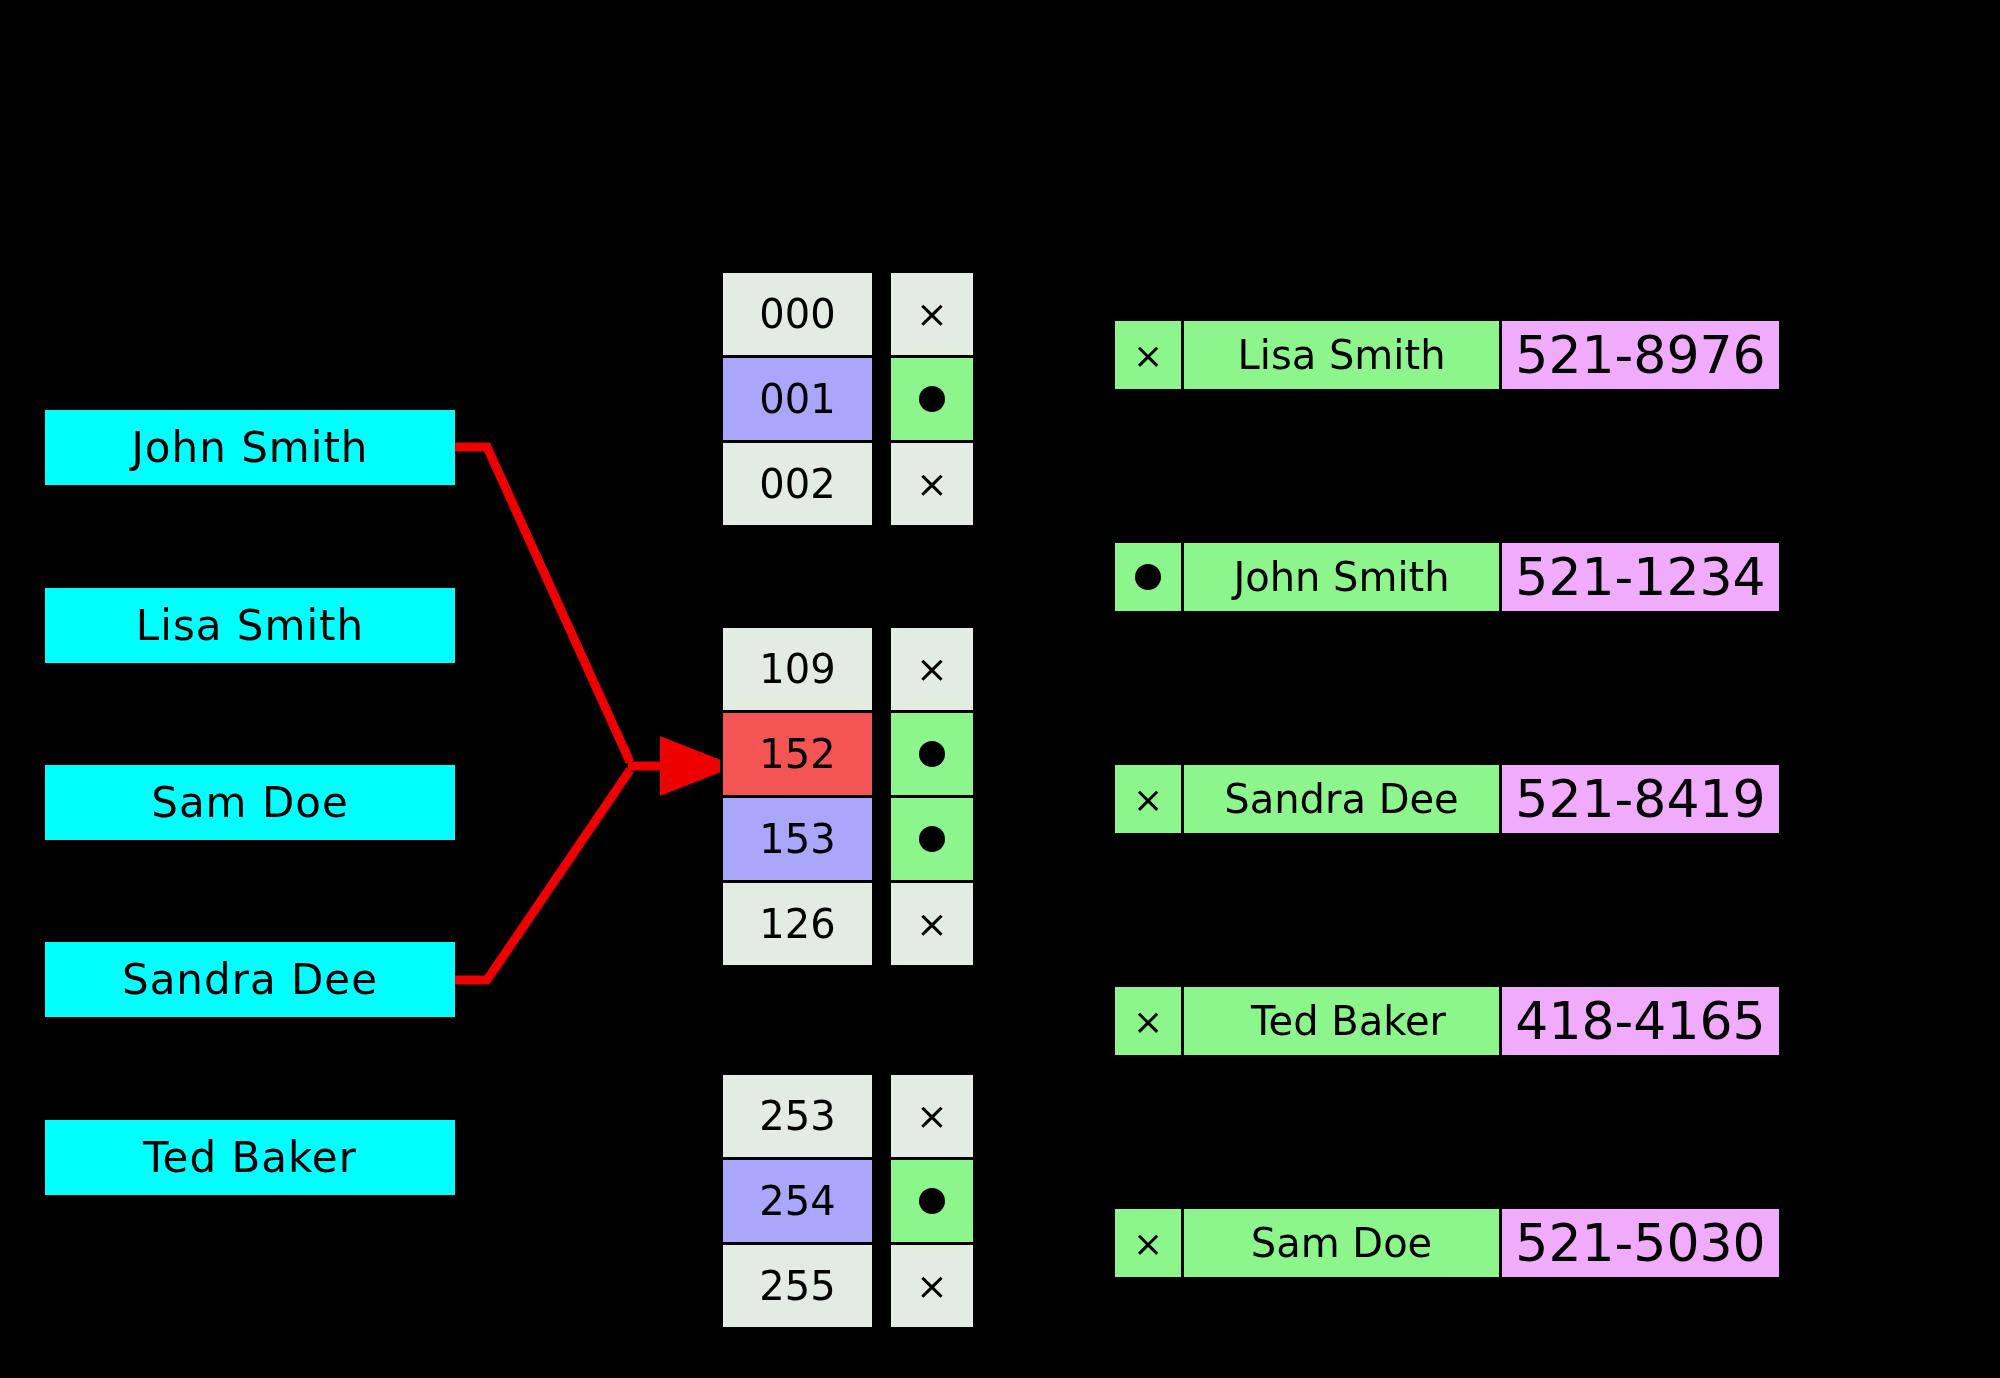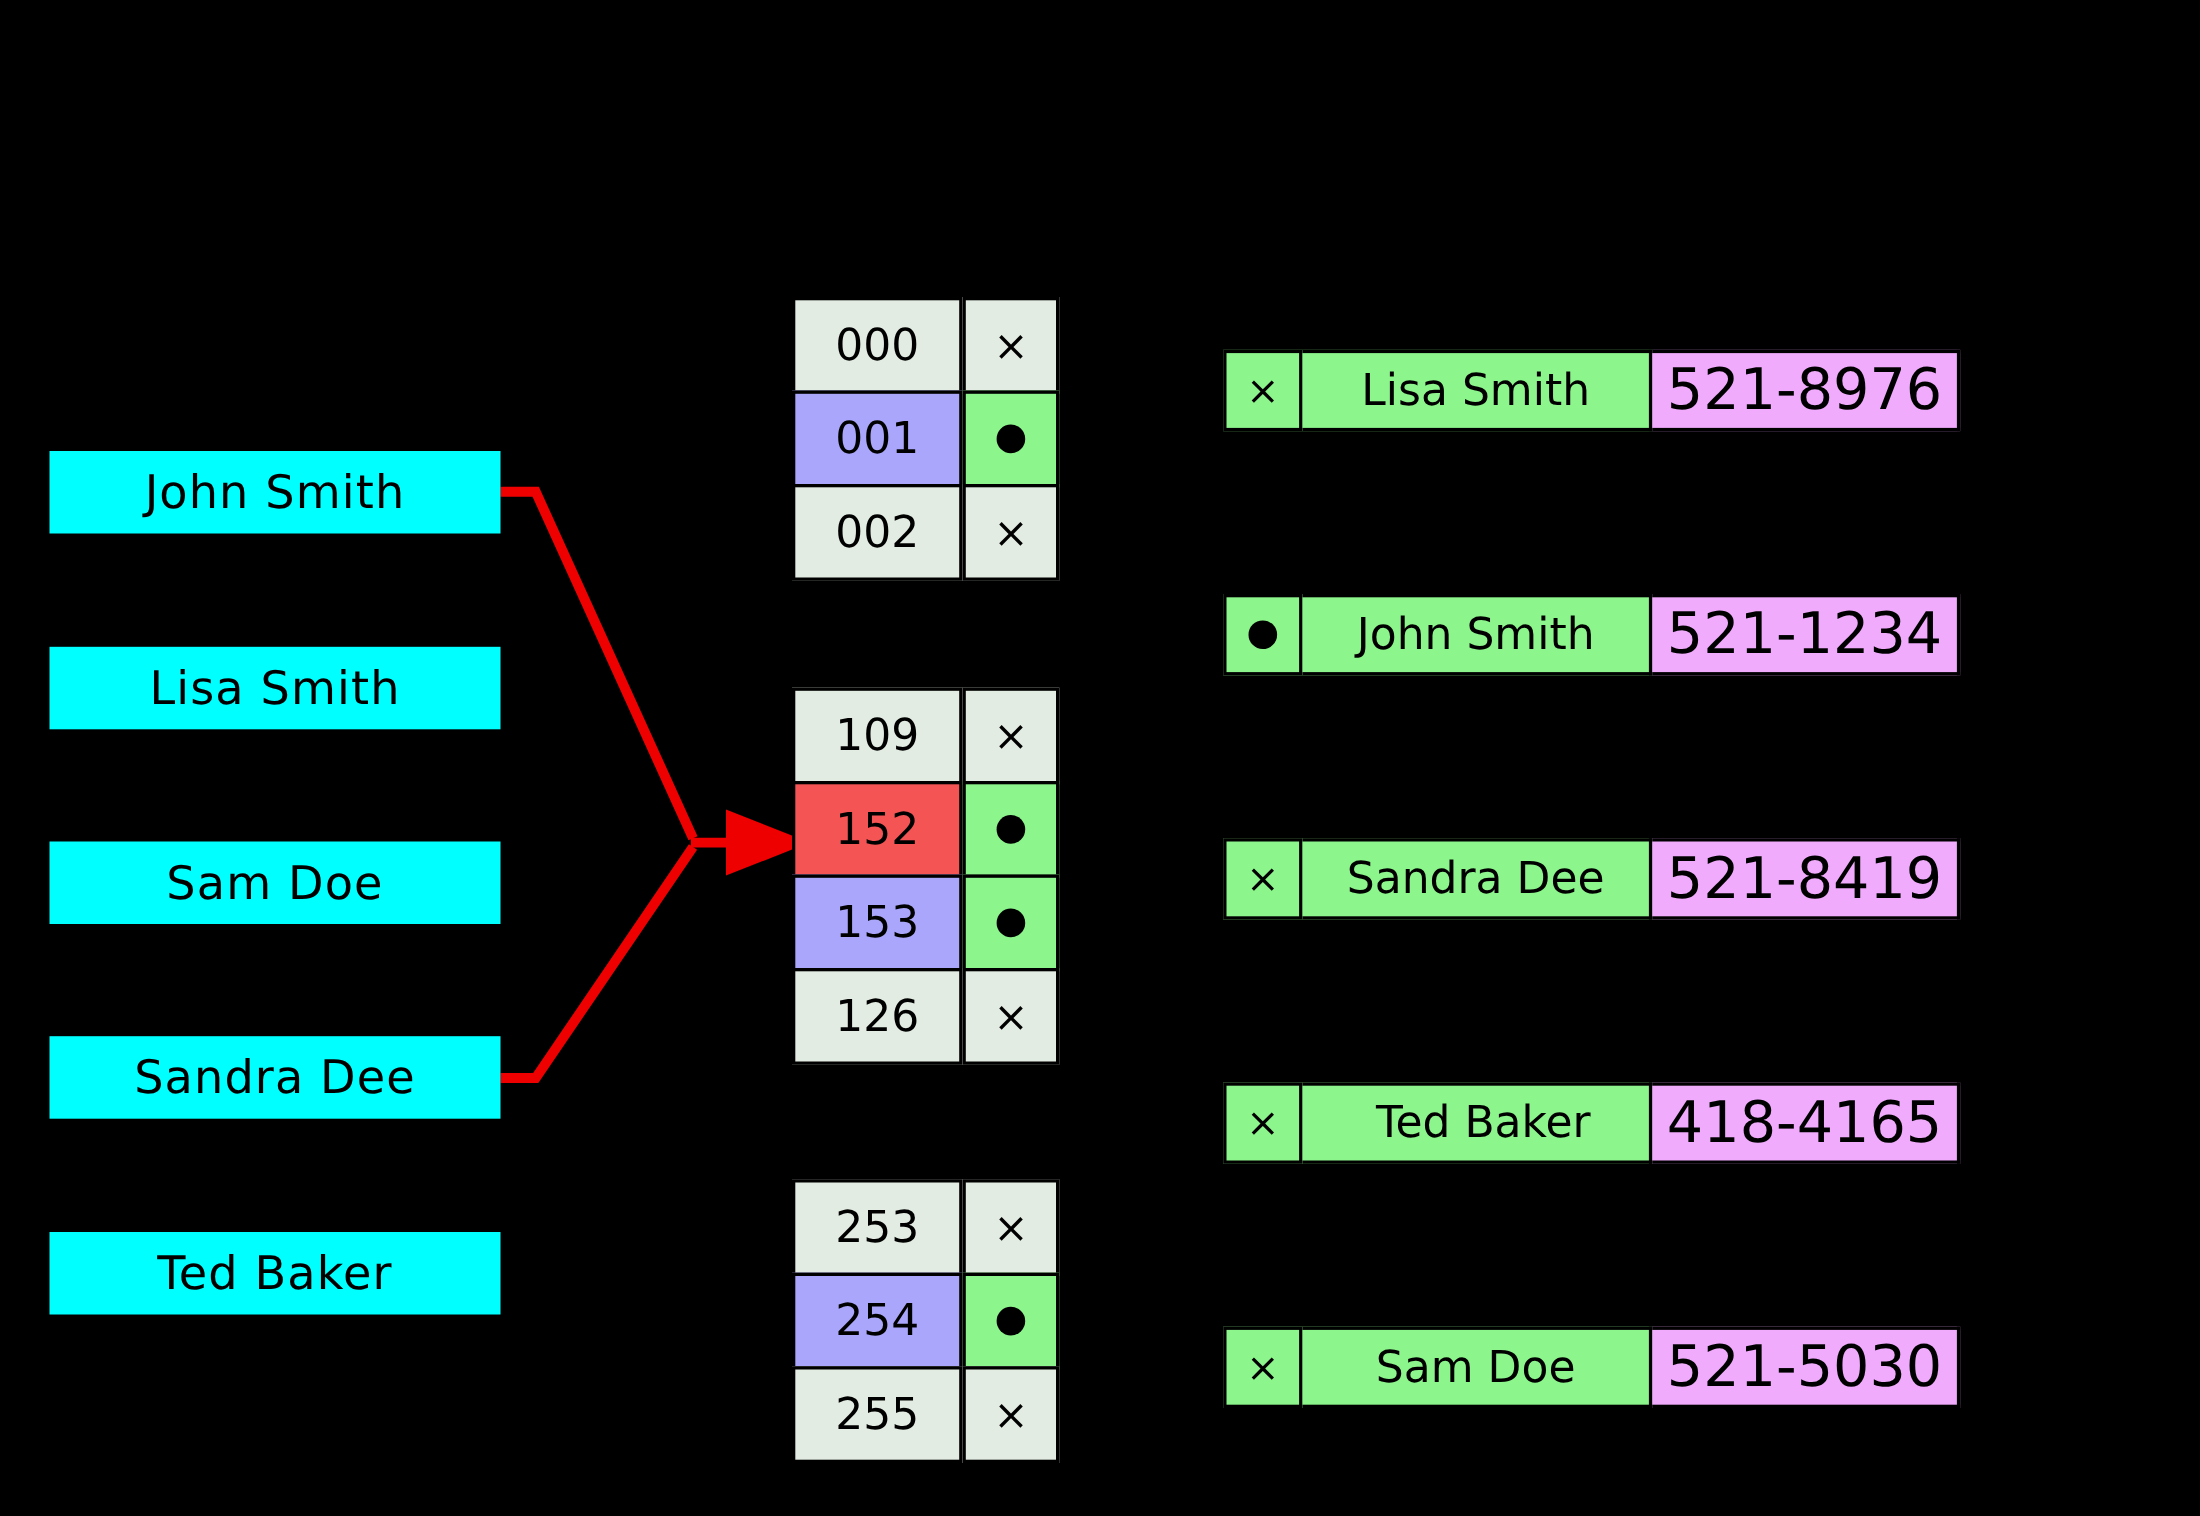--- a/index.html
+++ b/index.html
@@ -35,20 +35,21 @@
     box-sizing: border-box;
   }
 
   
   .bucket-group {
     position: absolute;
   }
   .bucket-row {
     display: flex;
     align-items: stretch;
+    gap: 13px;
   }
   .bucket-index {
     width: 155px;
     height: 88px;
     box-sizing: border-box;
     border: 3px solid #000000;
     display: flex;
     align-items: center;
     justify-content: center;
     font-size: 40px;

